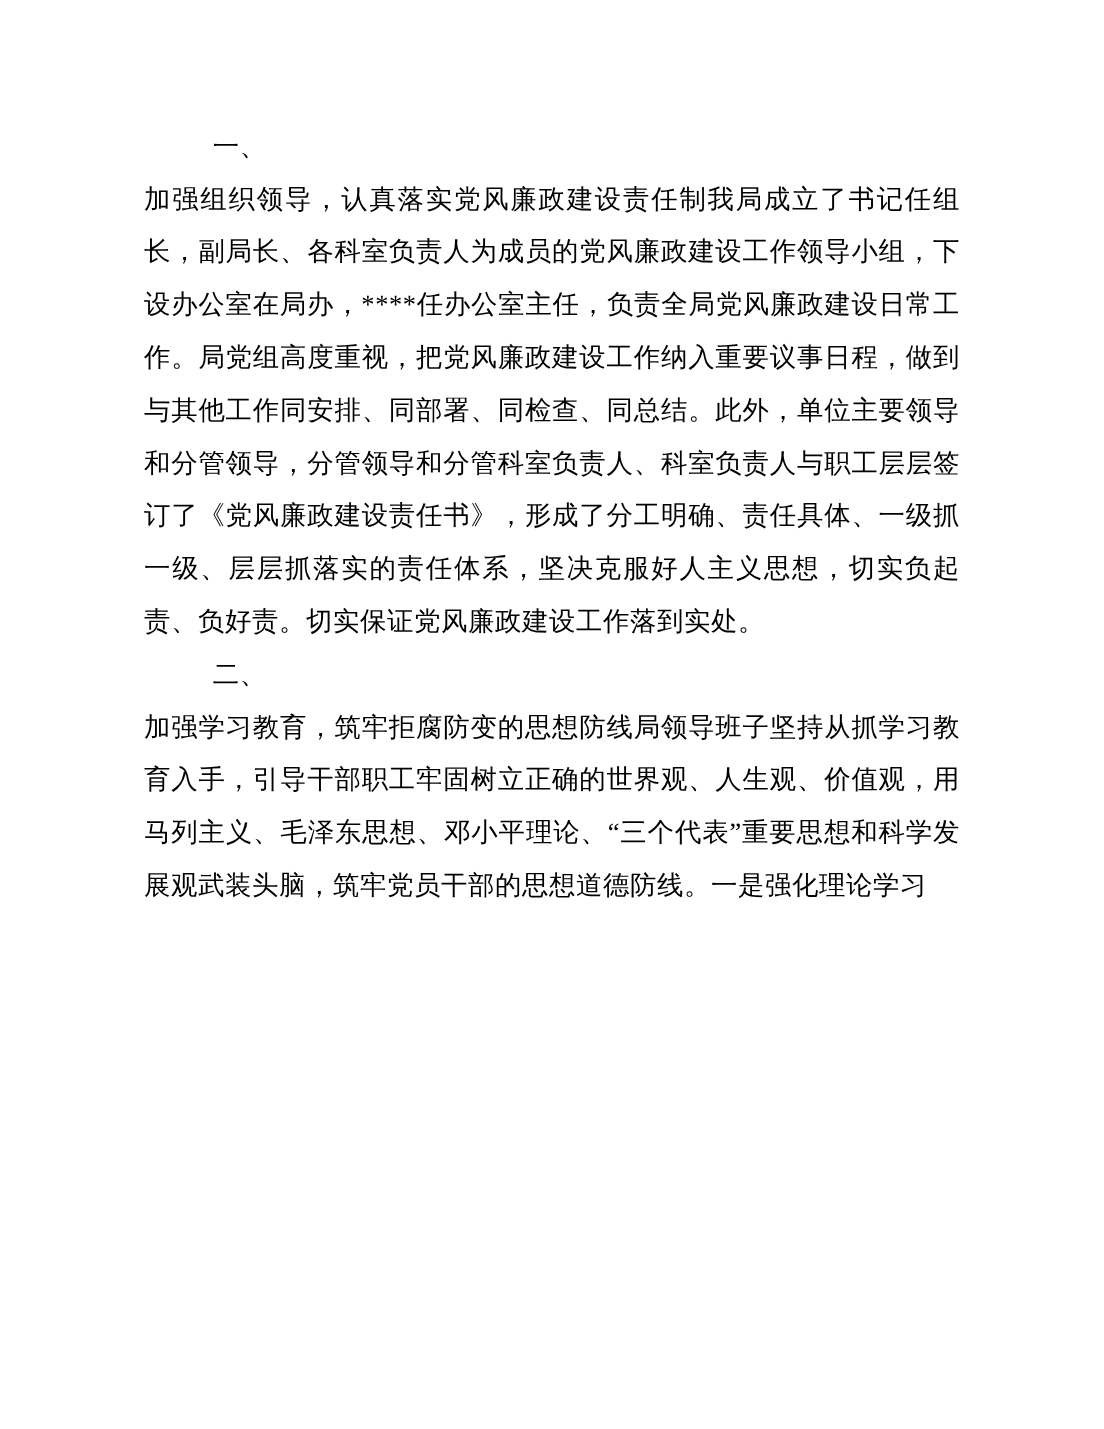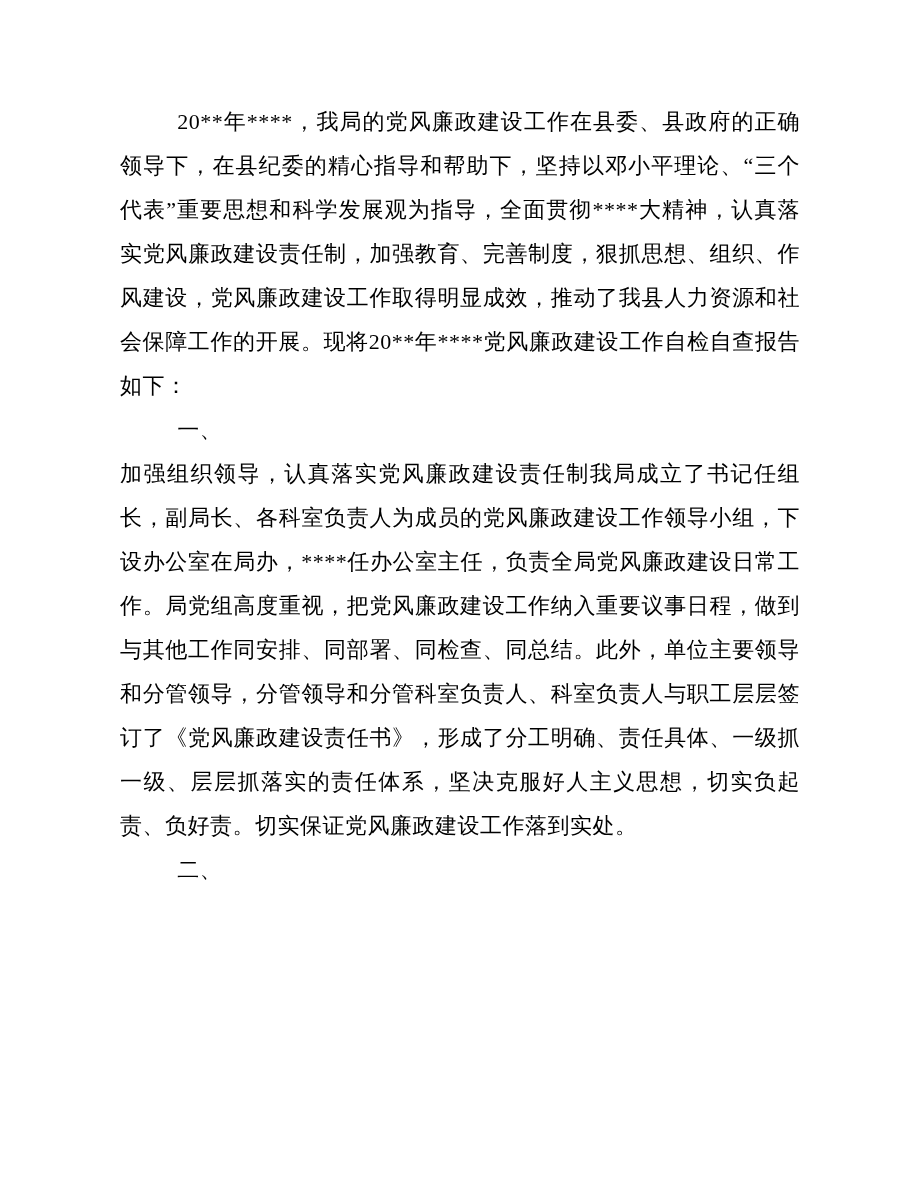--- a/index.html
+++ b/index.html
@@ -40,21 +40,21 @@
   }
   .para.indent {
     text-indent: 2.6em;
   }
 </style>
 </head>
 <body>
 
 <div class="page">
 
-  <p class="para indent">20**年****，我局的党风廉政建设工作在县委、县政府的正确领导下，在县纪委的精心指导和帮助下，坚持以邓小平理论、“三个代表”重要思想和科学发展观为指导，全面贯彻****大精神，认真落实党风廉政建设责任制，加强教育、完善制度，狠抓思想、组织、作风建设，党风廉政建设工作取得明显成效，推动了我县人力资源和社会保障工作的开展。现将20**年****党风廉政建设工作自检自查报告如下：</p>
 
   <p class="para indent">一、</p>
 
   <p class="para">加强组织领导，认真落实党风廉政建设责任制我局成立了书记任组长，副局长、各科室负责人为成员的党风廉政建设工作领导小组，下设办公室在局办，****任办公室主任，负责全局党风廉政建设日常工作。局党组高度重视，把党风廉政建设工作纳入重要议事日程，做到与其他工作同安排、同部署、同检查、同总结。此外，单位主要领导和分管领导，分管领导和分管科室负责人、科室负责人与职工层层签订了《党风廉政建设责任书》，形成了分工明确、责任具体、一级抓一级、层层抓落实的责任体系，坚决克服好人主义思想，切实负起责、负好责。切实保证党风廉政建设工作落到实处。</p>
 
   <p class="para indent">二、</p>
 
+  <p class="para">加强学习教育，筑牢拒腐防变的思想防线局领导班子坚持从抓学习教育入手，引导干部职工牢固树立正确的世界观、人生观、价值观，用马列主义、毛泽东思想、邓小平理论、“三个代表”重要思想和科学发展观武装头脑，筑牢党员干部的思想道德防线。一是强化理论学习</p>
 </div>
 
 </body></html>

